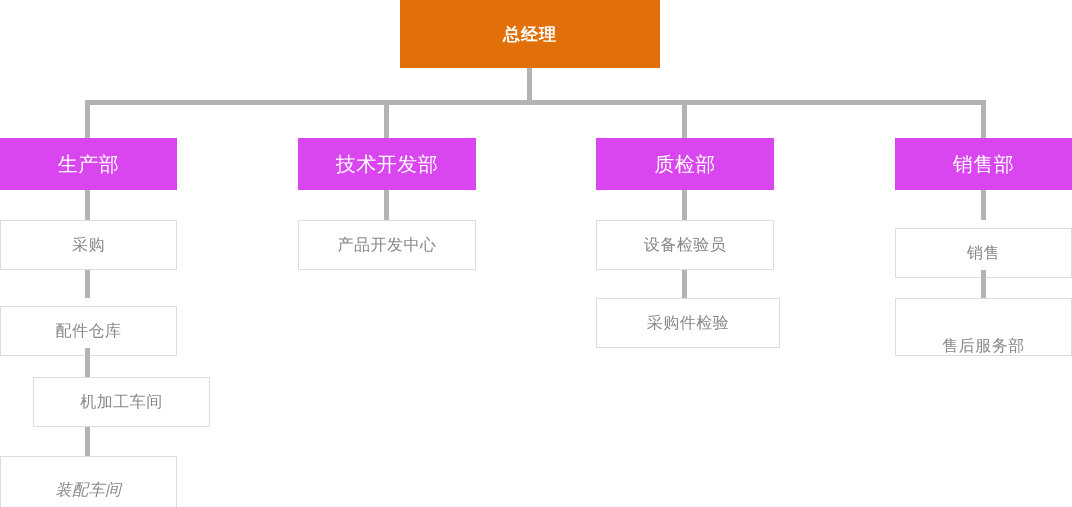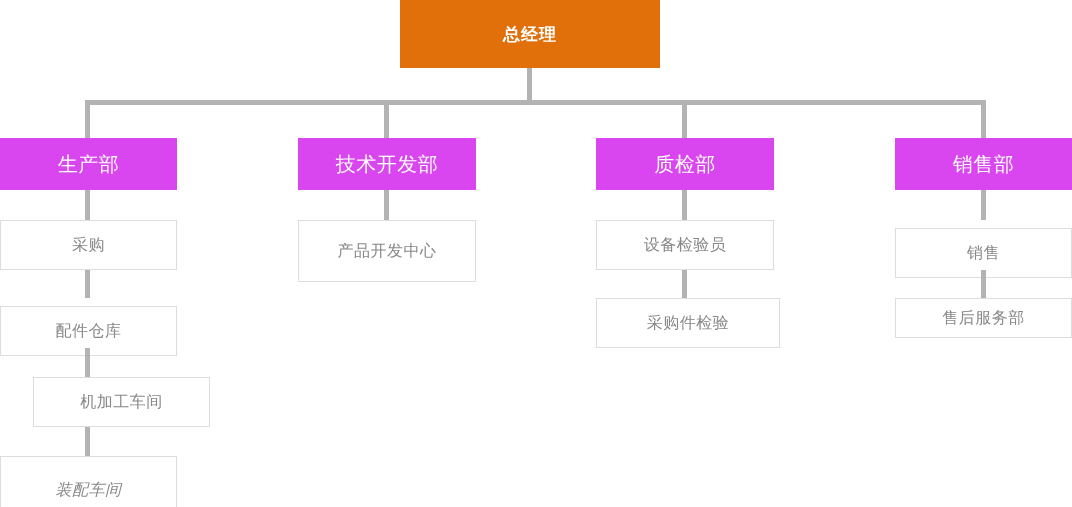--- a/index.html
+++ b/index.html
@@ -100,21 +100,21 @@
   <div class="conn" style="left:85px; top:427px; width:5px; height:29px;"></div>
   <div class="node node-sub" style="left:0px; top:456px; width:177px; height:68px;font-style:italic;">
     <span>装配车间</span>
   </div>
 
   <div class="node node-dept" style="left:298px; top:138px; width:178px; height:52px;">
     <span>技术开发部</span>
   </div>
 
   <div class="conn" style="left:384px; top:190px; width:5px; height:30px;"></div>
-  <div class="node node-sub" style="left:298px; top:220px; width:178px; height:62px;">
+  <div class="node node-sub" style="left:298px; top:220px; width:178px; height:50px;">
     <span>产品开发中心</span>
   </div>
 
   <div class="node node-dept" style="left:596px; top:138px; width:178px; height:52px;">
     <span>质检部</span>
   </div>
 
   <div class="conn" style="left:682px; top:190px; width:5px; height:30px;"></div>
   <div class="node node-sub" style="left:596px; top:220px; width:178px; height:50px;">
     <span>设备检验员</span>
@@ -128,17 +128,17 @@
   <div class="node node-dept" style="left:895px; top:138px; width:177px; height:52px;">
     <span>销售部</span>
   </div>
 
   <div class="conn" style="left:981px; top:190px; width:5px; height:30px;"></div>
   <div class="node node-sub" style="left:895px; top:220px; width:177px; height:50px;margin-top:8px;">
     <span>销售</span>
   </div>
 
   <div class="conn" style="left:981px; top:270px; width:5px; height:28px;"></div>
-  <div class="node node-sub" style="left:895px; top:298px; width:177px; height:40px;">
+  <div class="node node-sub" style="left:895px; top:298px; width:177px; height:58px;align-items:flex-end;">
     <span>售后服务部</span>
   </div>
 
 </div>
 
 </body></html>

